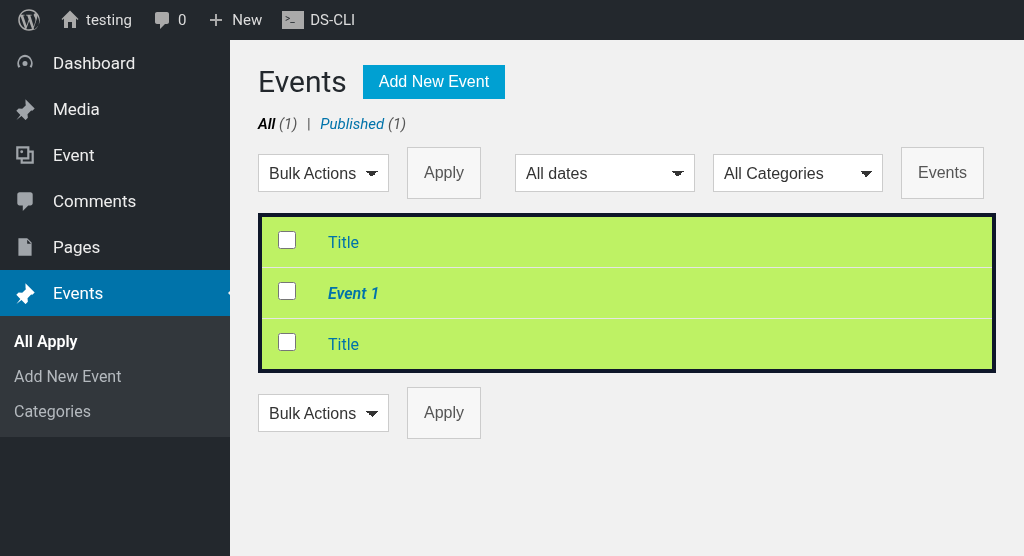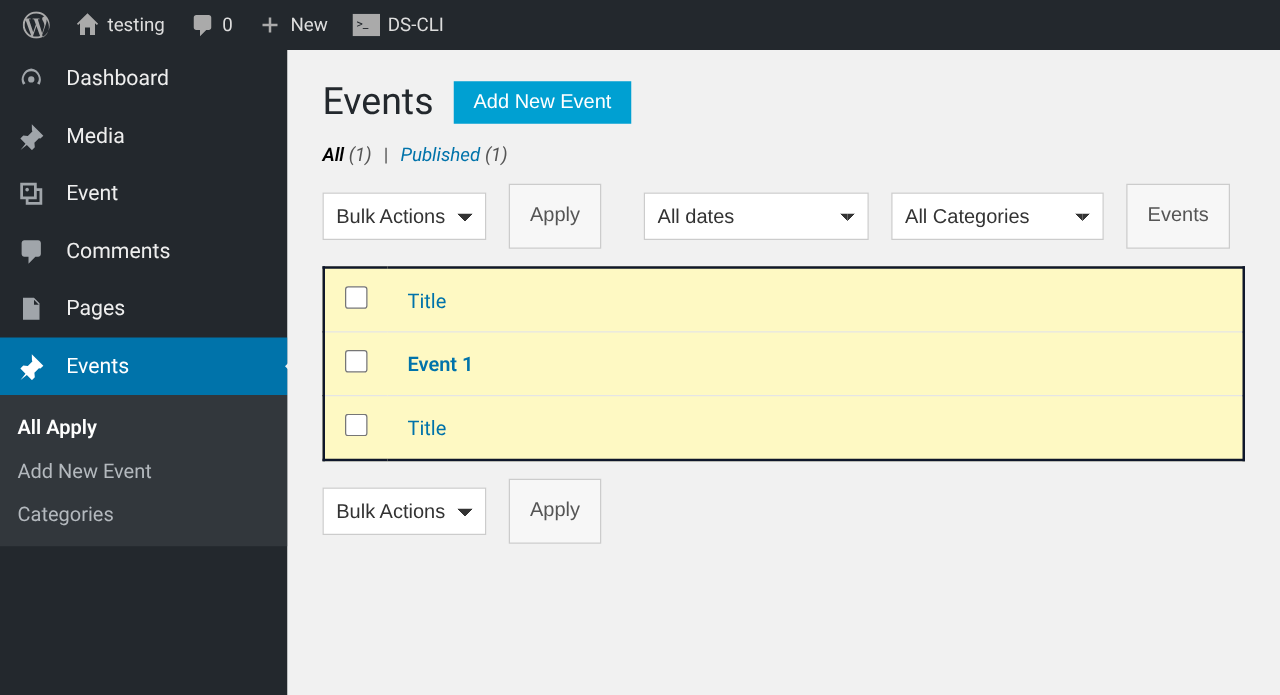--- a/index.html
+++ b/index.html
@@ -143,39 +143,39 @@
     background: #f7f7f7;
     color: #555;
     padding: 0 16px;
     font-size: 16px;
     cursor: pointer;
   }
 
   table.wp-list {
     width: 100%;
     border-collapse: collapse;
-    background: #fef9c3;
-    border: 2px solid #0f172a;
+    background: #bef264;
+    border: 4px solid #0f172a;
   }
   table.wp-list th, table.wp-list td {
     text-align: left;
     padding: 14px 16px;
     border-bottom: 1px solid #e5e5e5;
     font-size: 16px;
   }
   table.wp-list th { font-weight: 400; }
   table.wp-list th a, table.wp-list td a {
     color: #0073aa;
     text-decoration: none;
   }
   table.wp-list .check-col { width: 40px; }
   input[type="checkbox"] {
     width: 18px; height: 18px; border: 1px solid #b4b9be;
   }
-  table.wp-list .row-title { font-weight: 600; }
+  table.wp-list .row-title { font-weight: 600; font-style: italic; }
 
   .tablenav-bottom { margin-top: 14px; }
 
 </style>
 </head>
 <body>
 
 <div class="adminbar">
   <div class="item">
     <svg width="22" height="22" viewBox="0 0 20 20">

